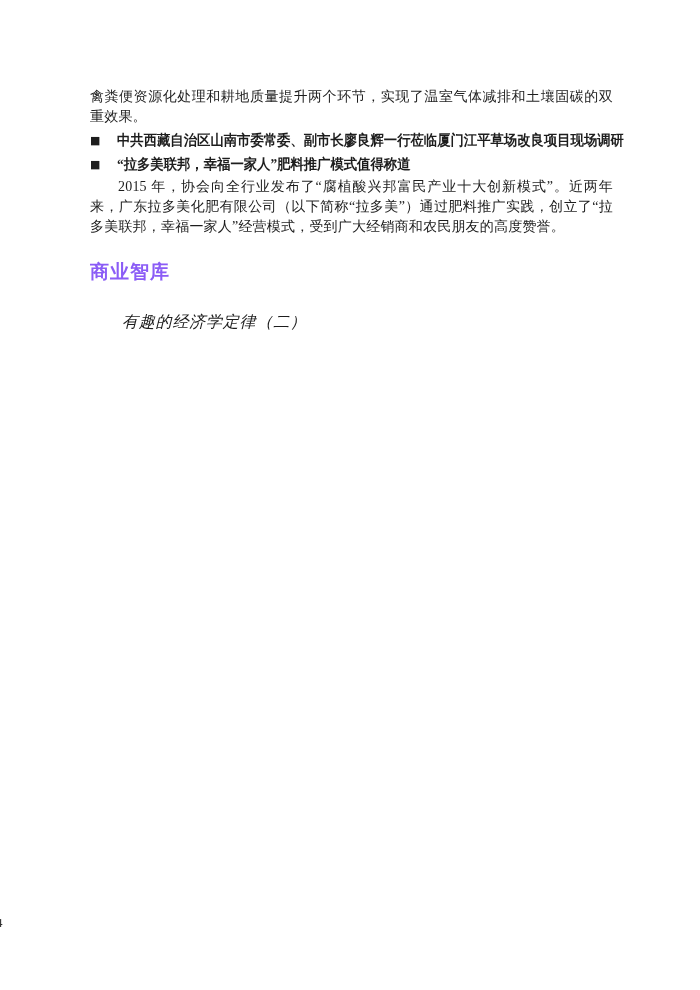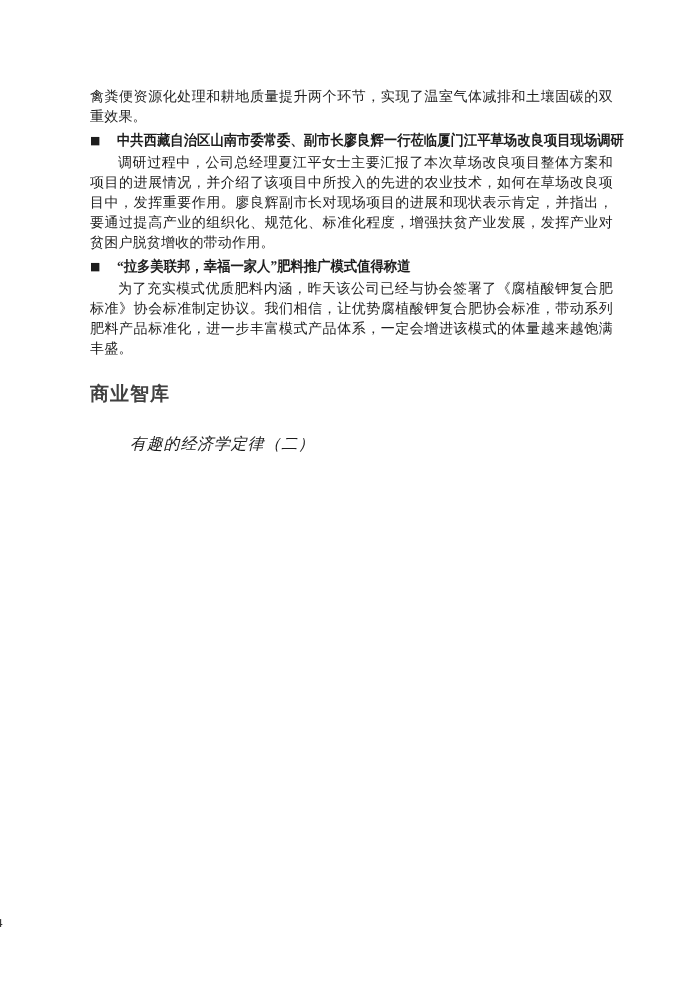--- a/index.html
+++ b/index.html
@@ -48,33 +48,33 @@
     transform:scaleX(0.92);
     transform-origin:left center;
   }
   
   .red-title{
     margin:24px 0 0 0;
     font-family:"Liberation Sans","DejaVu Sans",sans-serif;
     font-weight:bold;
     font-size:19px;
     line-height:22px;
-    color:#404040;
+    color:#8b5cf6;
     letter-spacing:1px;
   }
   
   .kaiti{
     margin-top:20px;
     font-style:italic;
     font-size:16px;
     line-height:37.5px;
     letter-spacing:0.8px;
   }
   .kp{
-    margin:8px;
+    margin:0;
     text-indent:2em;
     text-align:justify;
   }
   
   .page-num{
     position:absolute;
     left:-4px;top:916px;
     font-size:13px;
     line-height:14px;
     color:#333;
@@ -88,28 +88,27 @@
   <div class="content">
 
     <section>
       <p class="bp flush">禽粪便资源化处理和耕地质量提升两个环节，实现了温室气体减排和土壤固碳的双重效果。</p>
 
       <div class="bh">
         <span class="bullet">■</span>
         <span class="bh-text">中共西藏自治区山南市委常委、副市长廖良辉一行莅临厦门江平草场改良项目现场调研</span>
       </div>
 
-      <p class="bp">调研过程中，公司总经理夏江平女士主要汇报了本次草场改良项目整体方案和项目的进展情况，并介绍了该项目中所投入的先进的农业技术，如何在草场改良项目中，发挥重要作用。廖良辉副市长对现场项目的进展和现状表示肯定，并指出，要通过提高产业的组织化、规范化、标准化程度，增强扶贫产业发展，发挥产业对贫困户脱贫增收的带动作用。</p>
 
       <div class="bh">
         <span class="bullet">■</span>
         <span class="bh-text">“拉多美联邦，幸福一家人”肥料推广模式值得称道</span>
       </div>
 
-      <p class="bp">为了充实模式优质肥料内涵，昨天该公司已经与协会签署了《腐植酸钾复合肥标准》协会标准制定协议。我们相信，让优势腐植酸钾复合肥协会标准，带动系列肥料产品标准化，进一步丰富模式产品体系，一定会增进该模式的体量越来越饱满丰盛。</p>
+      <p class="bp">2015 年，协会向全行业发布了“腐植酸兴邦富民产业十大创新模式”。近两年来，广东拉多美化肥有限公司（以下简称“拉多美”）通过肥料推广实践，创立了“拉多美联邦，幸福一家人”经营模式，受到广大经销商和农民朋友的高度赞誉。</p>
     </section>
 
     <h2 class="red-title">商业智库</h2>
 
     <section class="kaiti">
       <p class="kp">有趣的经济学定律（二）</p>
     </section>
 
   </div>
 

